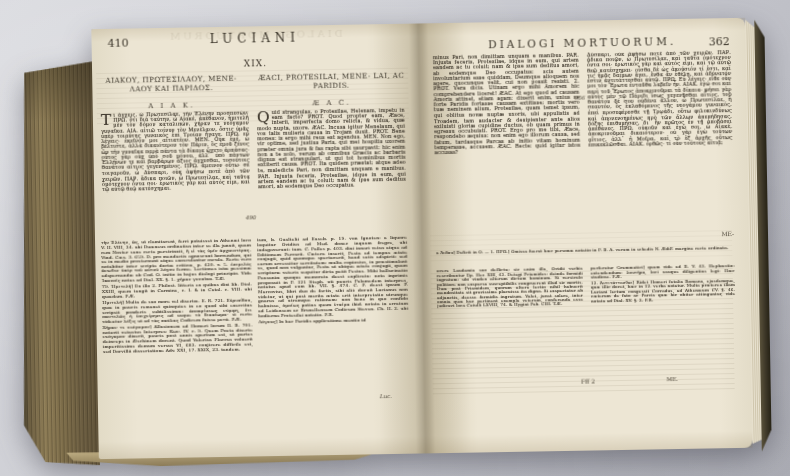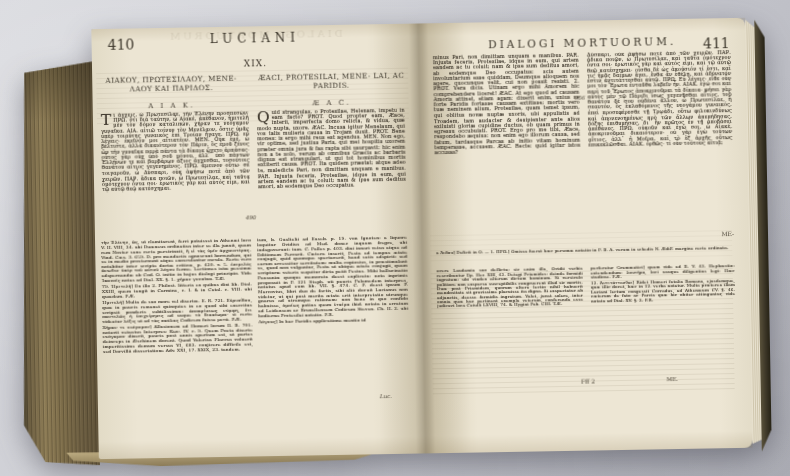--- a/index.html
+++ b/index.html
@@ -35,21 +35,21 @@
     background:linear-gradient(90deg,rgba(120,105,70,0) 43%,rgba(120,105,70,.16) 48.5%,rgba(70,58,34,.34) 50%,rgba(120,105,70,.16) 51.5%,rgba(120,105,70,0) 57%),
                linear-gradient(180deg,rgba(140,122,84,.18) 0,rgba(140,122,84,0) 3%,rgba(140,122,84,0) 96%,rgba(140,122,84,.2) 100%);}
   .page{position:absolute;top:0;width:327px;height:430px;}
   .pl{left:0;} .pr{left:327px;}
   
   .ghost-rows{position:absolute;pointer-events:none;filter:blur(.5px);
     background:repeating-linear-gradient(180deg,rgba(96,84,58,.13) 0 1.2px,rgba(0,0,0,0) 1.2px 5px);}
   .ghost-title{position:absolute;left:0;right:0;text-align:center;font-size:10px;letter-spacing:3px;
     color:rgba(90,78,54,.8);opacity:.14;transform:scaleX(-1);filter:blur(.5px);}
   
-  .pgnum{position:absolute;font-size:14px;color:#3c362b;}
+  .pgnum{position:absolute;font-size:11px;color:#3c362b;}
   .runtitle{position:absolute;left:0;right:0;text-align:center;color:#3c362b;}
   .rt-l{font-size:12px;letter-spacing:5px;}
   .rt-r{font-size:10.5px;letter-spacing:3px;}
   .chapter{position:absolute;left:0;right:0;text-align:center;font-size:9px;letter-spacing:1px;}
   .coltitle{position:absolute;font-size:7.2px;line-height:1.3;text-align:center;letter-spacing:.4px;color:#3c362b;}
   .spk{position:absolute;font-size:7px;letter-spacing:2.5px;text-align:center;}
   .col{position:absolute;overflow:hidden;}
   .tx{font-size:8px;line-height:1.07;text-align:justify;transform-origin:0 0;color:#433c31;
       letter-spacing:.25px;text-shadow:0 0 .3px rgba(67,60,49,.7);}
   .s62{transform:scale(.62);width:161.2%;}
@@ -110,21 +110,21 @@
             <p>Λόγους] In hac Paridis applicatione mentio id</p>
           </div>
         </div>
         <div class="cw" style="left:282px;top:369px">Luc.</div>
       </div>
 
       <div class="page pr">
         <div class="ghost-rows" style="left:8px;top:250px;width:302px;height:124px;opacity:.8"></div>
         <div class="ghost-rows" style="left:8px;top:212px;width:302px;height:30px;opacity:.4"></div>
         <div class="runtitle rt-r" style="top:16px">DIALOGI MORTUORUM.</div>
-        <div class="pgnum" style="right:16px;top:17px">411</div>
+        <div class="pgnum" style="right:16px;top:17px">362</div>
 
         <div class="col" style="left:14px;top:32px;width:146px;height:178px">
           <div class="tx s62"><span>minus Pari, non dimittam unquam e manibus. PAR. Injusta feceris, Protesilae, idque in eum, qui artem eandem ac tu coluit; nam &amp; ipse sum deditus amori, ab eodemque Deo occupatus: scis autem involuntarium esse quiddam, Deumque alioquem nos agere, quocunque velit, cui non possit resisti. 2. PROT. Vera dicis. Utinam ergo mihi Amorem hic comprehendere liceret! ÆAC. At ego quod ad causam Amoris attinet, etiam agam: dixerit enim, unius se forte Paridis fortasse causam extitisse; mortis vero tuæ neminem alium, Protesilae, quam temet ipsum, qui oblitus novæ nuptæ uxoris, ubi appulistis ad Troadem, tam audacter &amp; desipienter ante alios exiluisti gloriæ cupidine ductus, ob quam primus in egressu occubuisti. PROT. Ergo pro me tibi, Æace, respondebo æquius: non enim ego illorum causa, sed fatum, tardasque Parcas ab initio vitam hominum temperasse, accusem. ÆAC. Recte: quid igitur istos accusas?</span></div>
         </div>
         <div class="col" style="left:168px;top:32px;width:144px;height:176px">
           <div class="tx s62"><span>Δύσπαρι, οὐκ ἀφήσω ποτὲ ἀπὸ τῶν χειρῶν. ΠΑΡ. ἄδικα ποιῶν, ὦ Πρωτεσίλαε, καὶ ταῦτα ὁμότεχνον ὄντα σοι· ἐρωτικὸς γὰρ καὶ αὐτός εἰμι, καὶ τῷ αὐτῷ θεῷ κατέσχημαι· οἶσθα δὲ ὡς ἀκούσιόν τί ἐστι, καί τις ἡμᾶς δαίμων ἄγει, ἔνθα ἂν ἐθέλῃ, καὶ ἀδύνατόν ἐστιν ἀντιτάττεσθαι αὐτῷ. ΠΡΩ. Εὖ λέγεις· εἴθε οὖν μοι τὸν Ἔρωτα ἐνταῦθα λαβεῖν ἦν. ΑΙΑΚ. ἐγώ σοι καὶ περὶ τοῦ Ἔρωτος ἀποκρινοῦμαι τὰ δίκαια· φήσει γὰρ αὐτὸς μὲν τῷ Πάριδι ἴσως γεγενῆσθαι αἴτιος, τοῦ θανάτου δέ σου οὐδένα ἄλλον, ὦ Πρωτεσίλαε, ἢ σεαυτόν, ὃς ἐκλαθόμενος τῆς νεογάμου γυναικός, ἐπεὶ προσεφέρεσθε τῇ Τρῳάδι, οὕτω φιλοκινδύνως καὶ ἀπονενοημένως πρὸ τῶν ἄλλων ἀπεπήδησας, δόξης ἐπιθυμήσας, δι᾽ ἣν πρῶτος ἐν τῇ ἀποβάσει ἀπέθανες. ΠΡΩ. οὐκοῦν καὶ ἐγώ σοι, ὦ Αἰακέ, ἀποκρινοῦμαι δικαιότερον· οὐ γὰρ ἐγὼ τούτων αἴτιος, ἀλλ᾽ ἡ Μοῖρα, καὶ τὸ ἐξ ἀρχῆς οὕτως ἐπικεκλῶσθαι. ΑΙΑΚ. ὀρθῶς· τί οὖν τούτους αἰτιᾷ;</span></div>
         </div>
         <div class="mref" style="left:155px;top:74px">956</div>
         <div class="cw" style="left:168px;top:212px;width:144px;text-align:right;font-style:normal;font-size:6px">ΜΕ-</div>
 

